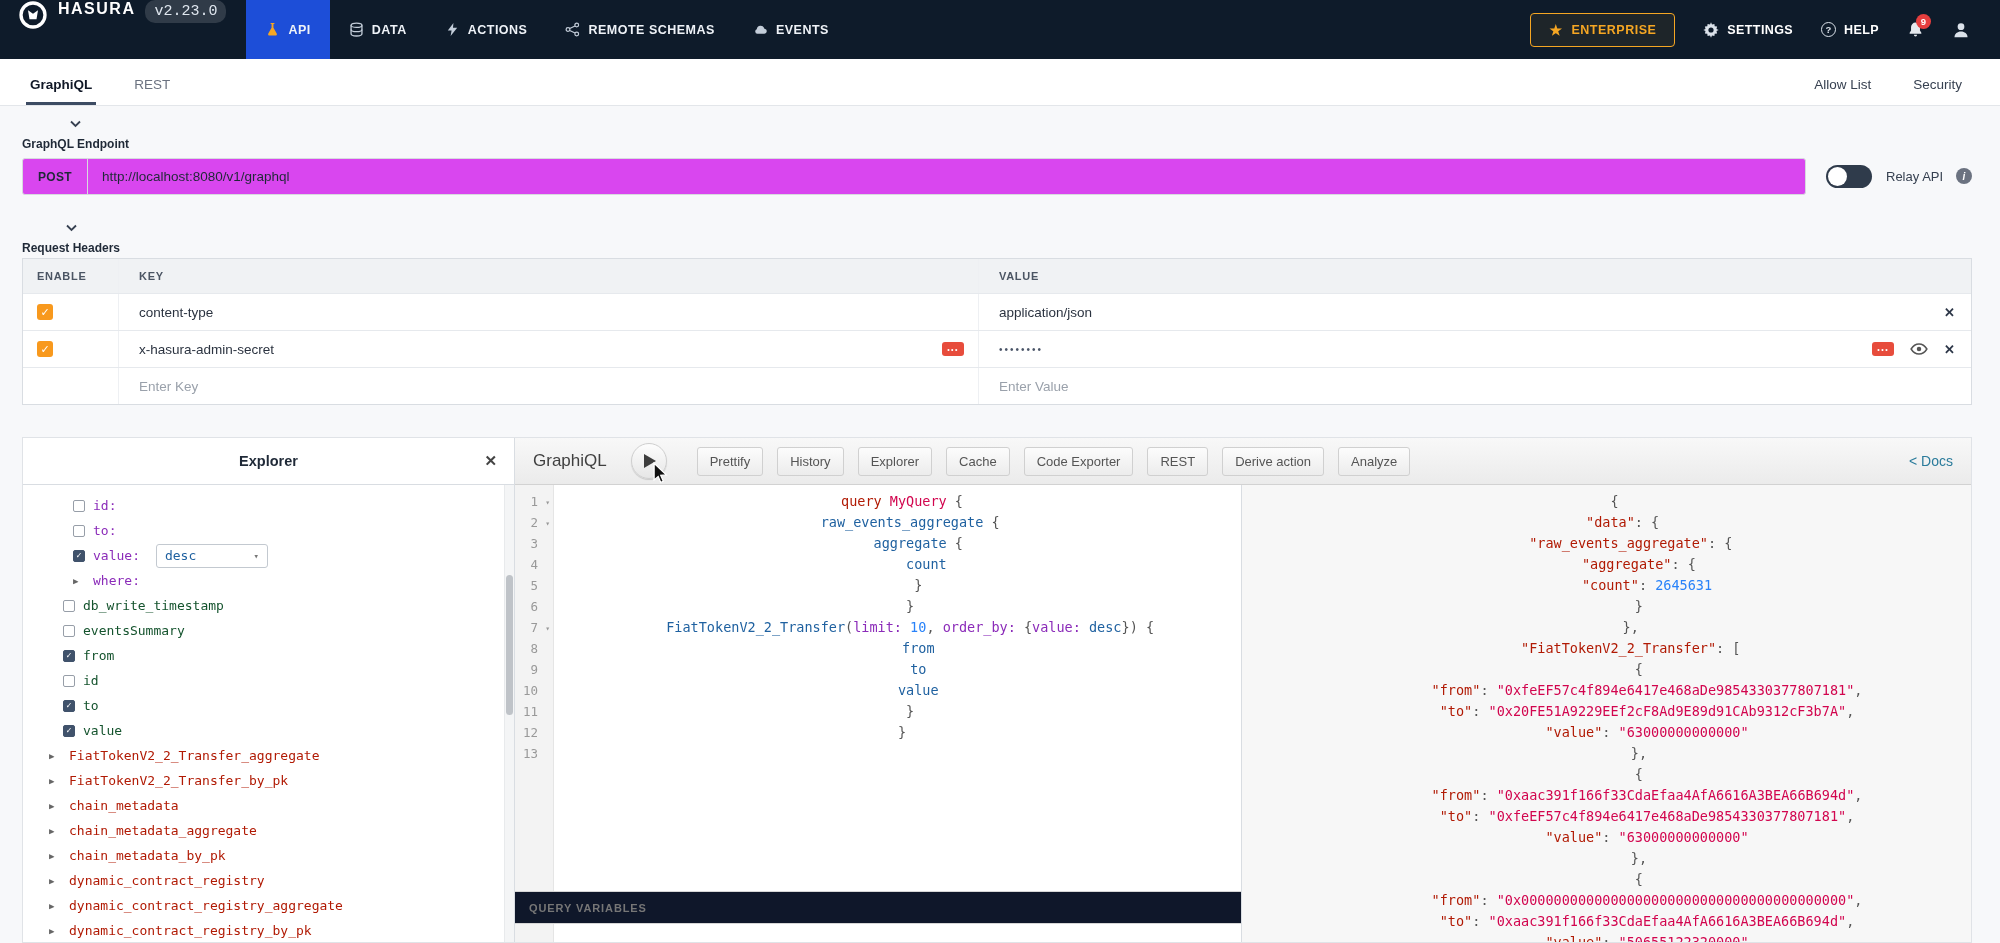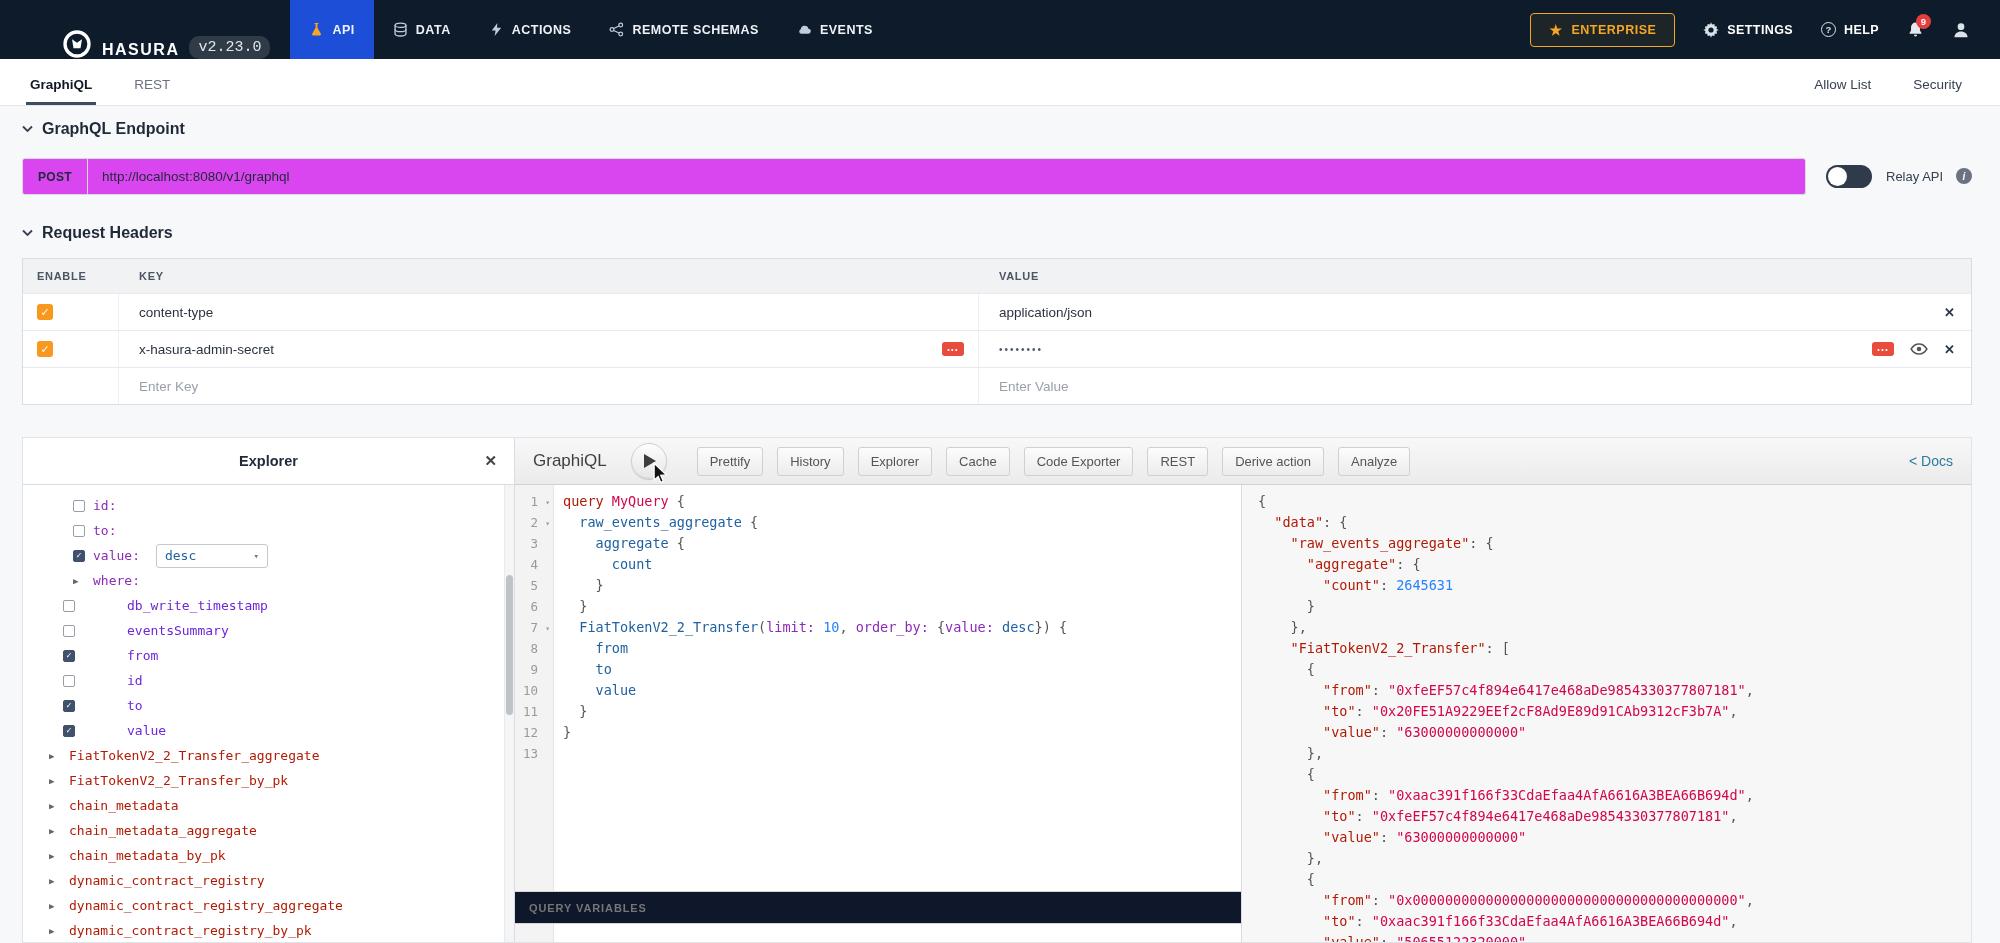--- a/index.html
+++ b/index.html
@@ -3,21 +3,21 @@
 <meta charset="utf-8">
 <style>
   * { box-sizing: border-box; margin: 0; padding: 0; }
   html,body { background:#e9ebee; }
   .page { position:relative; width:2000px; height:943px; background:#f7f8fa;
           font-family:"Liberation Sans", sans-serif; overflow:hidden; }
 
   
   .navbar { position:absolute; top:0; left:0; width:100%; height:59px; background:#0e1b2a;
             display:flex; align-items:stretch; color:#fff; z-index:5; }
-  .brand { display:flex; align-items:flex-end; gap:10px; padding:0 20px 0 18px;margin-left:44px; }
+  .brand { display:flex; align-items:flex-start; gap:10px; padding:0 20px 0 18px; }
   .brand-name { font-weight:bold; font-size:16px; letter-spacing:1.5px; }
   .version-pill { background:rgba(255,255,255,.14); border-radius:10px; font-size:15px;
                   padding:3px 9px; color:#dfe6ee;font-family:Liberation Mono, monospace; }
   .nav-items { display:flex; align-items:stretch; }
   .nav-item { display:flex; align-items:center; gap:8px; padding:0 19px; font-size:12.5px;
               font-weight:bold; letter-spacing:.5px; color:#eef2f7; cursor:pointer; }
   .nav-item .nicon { width:15px; height:15px; color:#c3cdd9; display:inline-flex; }
   .nav-item.active { background:#1d4ed8; }
   .nav-item.active .nicon { color:#f5a623; }
   .nav-right { margin-left:auto; display:flex; align-items:center; gap:28px; padding-right:30px; }
@@ -41,21 +41,21 @@
   .subtabs { position:absolute; top:59px; left:0; width:100%; height:47px; background:#fff;
              border-bottom:1px solid #e3e6ea; display:flex; align-items:flex-end; padding-left:26px; }
   .tab { padding:0 4px 13px; margin-right:34px; font-size:13.5px; color:#6b7280; cursor:pointer; }
   .tab.active { color:#111827; font-weight:bold; border-bottom:3px solid #3d4c63; padding-bottom:10px; }
   .subtabs-right { margin-left:auto; display:flex; gap:42px; padding:0 38px 13px 0;
                    font-size:13.5px; color:#374151; font-weight:500; }
   .subtabs-right span { cursor:pointer; }
 
   
   .section-head { position:absolute; left:22px; display:flex; align-items:center; gap:9px;
-                  font-size:16px; font-weight:bold; color:#1f2937; }
+                  font-size:12px; font-weight:bold; color:#1f2937;flex-direction:column; }
   #endpoint-head { top:120px; }
   #headers-head { top:224px; }
 
   
   .endpoint-row { position:absolute; left:22px; top:158px; width:1784px; height:37px;
                   background:#d946ef; border:1px solid #d7dade; border-radius:3px; display:flex;justify-content:space-between; }
   .post-label { padding:0 15px; display:flex; align-items:center; font-weight:bold; font-size:12px;
                 color:#1f2937; border-right:1px solid #d7dade; letter-spacing:.3px; }
   .url-input { flex:1; display:flex; align-items:center; padding:0 14px; font-size:13.5px; color:#1f2937; }
   .toggle { position:absolute; left:1826px; top:165px; width:46px; height:23px; border-radius:12px;
@@ -98,21 +98,21 @@
                    justify-content:center; position:relative; font-weight:bold; font-size:14.5px; color:#1f2937; }
   .explorer-close { position:absolute; right:17px; top:14px; font-size:15px; color:#444; cursor:pointer; }
   .explorer-tree { position:absolute; top:47px; left:0; right:10px; bottom:0; padding-top:8px;
                    font-family:"DejaVu Sans Mono", monospace; font-size:13px; overflow:hidden; }
   .ex-row { height:25px; display:flex; align-items:center; gap:8px; cursor:pointer; }
   .ex-cb { width:12px; height:12px; border:1px solid #979ea8; border-radius:2px; background:#fff;
            flex:none; display:flex; align-items:center; justify-content:center; font-size:9px; line-height:1; }
   .ex-cb.checked { background:#40526b; border-color:#40526b; color:#fff; }
   .ex-caret { color:#666; font-size:9px; width:12px; flex:none; }
   .ex-arg { color:#8B2BB9; }
-  .ex-field { color:#6d28d9;margin-left:44px; }
+  .ex-field { color:#14532d; }
   .ex-object { color:#B11A04; }
   .ex-select { margin-left:8px; width:112px; height:24px; border:1px solid #c3c9d0; border-radius:3px;
                background:#fff; display:flex; align-items:center; justify-content:space-between;
                padding:0 8px; color:#1F61A0; font-size:13px; cursor:pointer; }
   .sel-caret { color:#777; font-size:9px; }
   .ex-scroll { position:absolute; right:0; top:47px; bottom:0; width:10px; background:#f4f5f6;
                border-left:1px solid #e8eaec; }
   .ex-thumb { position:absolute; right:1px; top:90px; width:7px; height:140px; background:#bfc3c8;
               border-radius:4px; }
 
@@ -131,21 +131,21 @@
   .docs-link { margin-left:auto; color:#2a7b9b; font-size:14px; cursor:pointer; }
 
   .editor { position:absolute; left:492px; top:47px; width:726px; bottom:0; background:#fff;
             font-family:"DejaVu Sans Mono", monospace; font-size:13.5px; line-height:21px; overflow:hidden; }
   .gutter { position:absolute; left:0; top:0; bottom:0; width:39px; background:#f3f3f3;
             border-right:1px solid #e5e5e5; padding-top:6px; color:#999; text-align:right;
             font-size:12.5px; }
   .gut-line { height:21px; position:relative; padding-right:15px; }
   .gut-fold { position:absolute; right:3px; top:1px; font-size:8px; color:#999; }
   .code { position:absolute; left:39px; top:0; right:0; bottom:0; padding:6px 0 0 9px; white-space:pre; }
-  .code-line { height:21px; }
+  .code-line { height:21px;text-align:center; }
 
   .qvars { position:absolute; left:492px; width:726px; top:453px; height:33px; background:#0f172a;
            border-top:1px solid #d6d6d6; border-bottom:1px solid #d6d6d6; display:flex;
            align-items:center; padding-left:14px; font-size:11px; font-weight:bold;
            letter-spacing:.9px; color:#767676; }
 
   .response { position:absolute; left:1218px; top:47px; right:0; bottom:0; background:#f7f7f7;
               border-left:1px solid #d9dde2; font-family:"DejaVu Sans Mono", monospace;
               font-size:13.5px; line-height:21px; padding:6px 0 0 16px; white-space:pre; overflow:hidden; }
 

